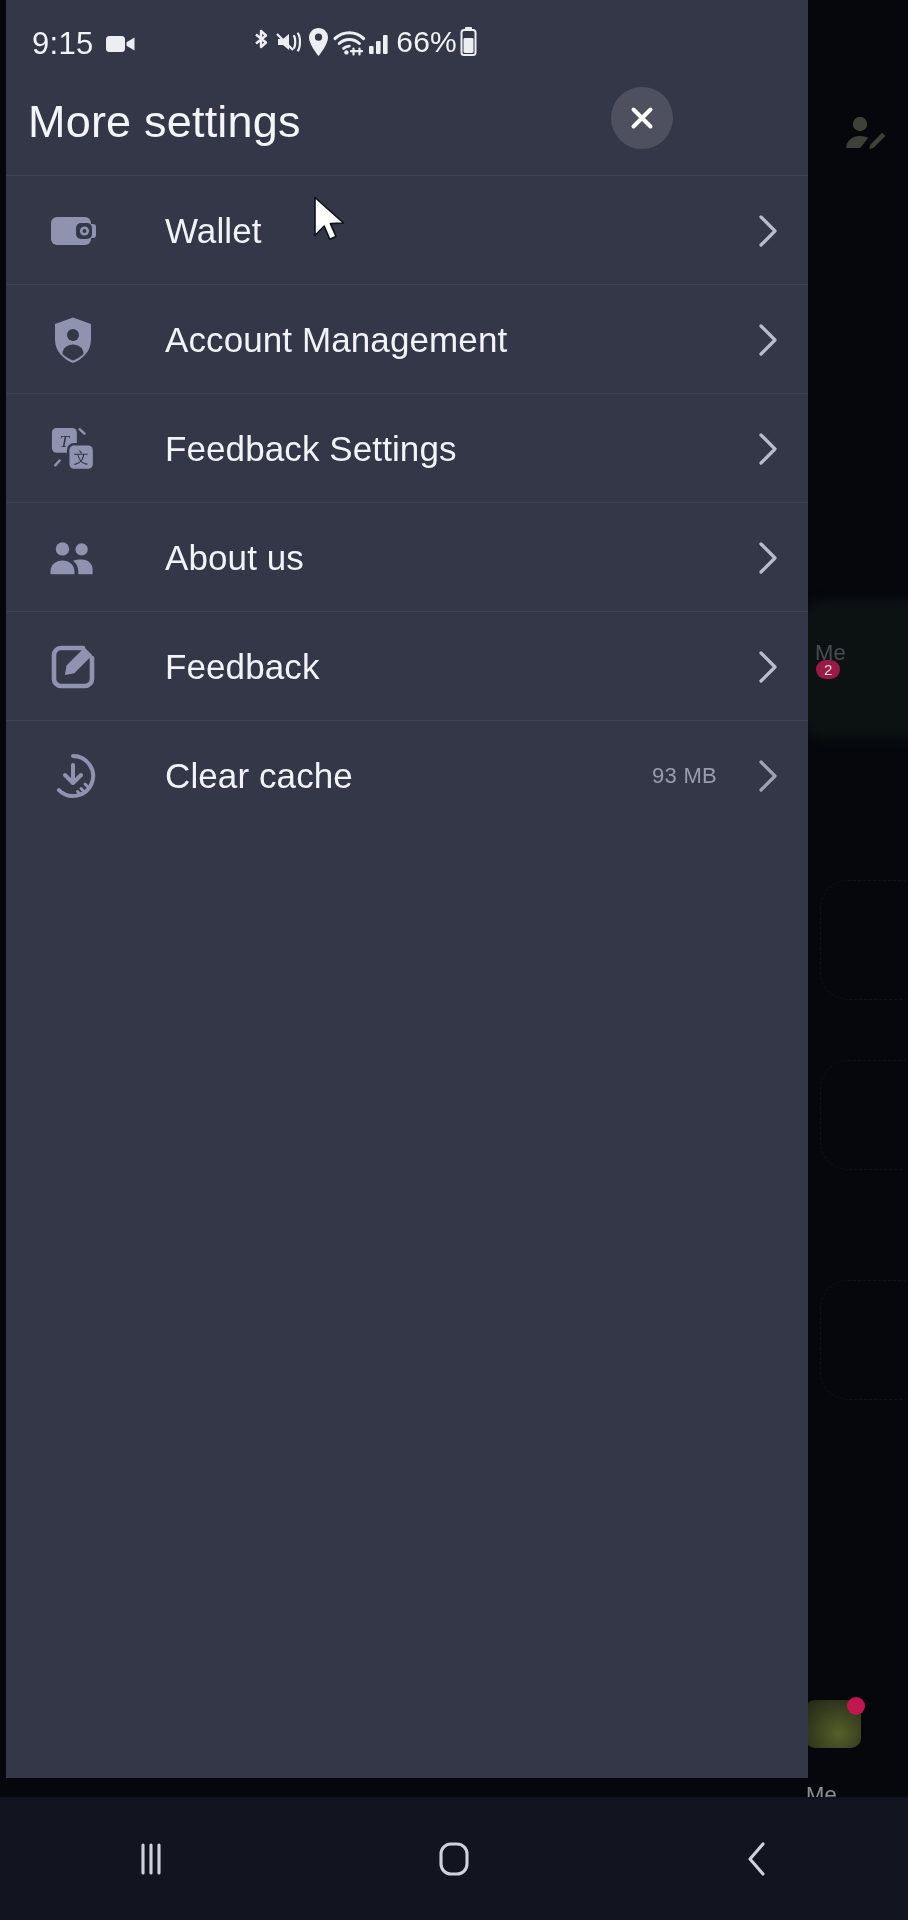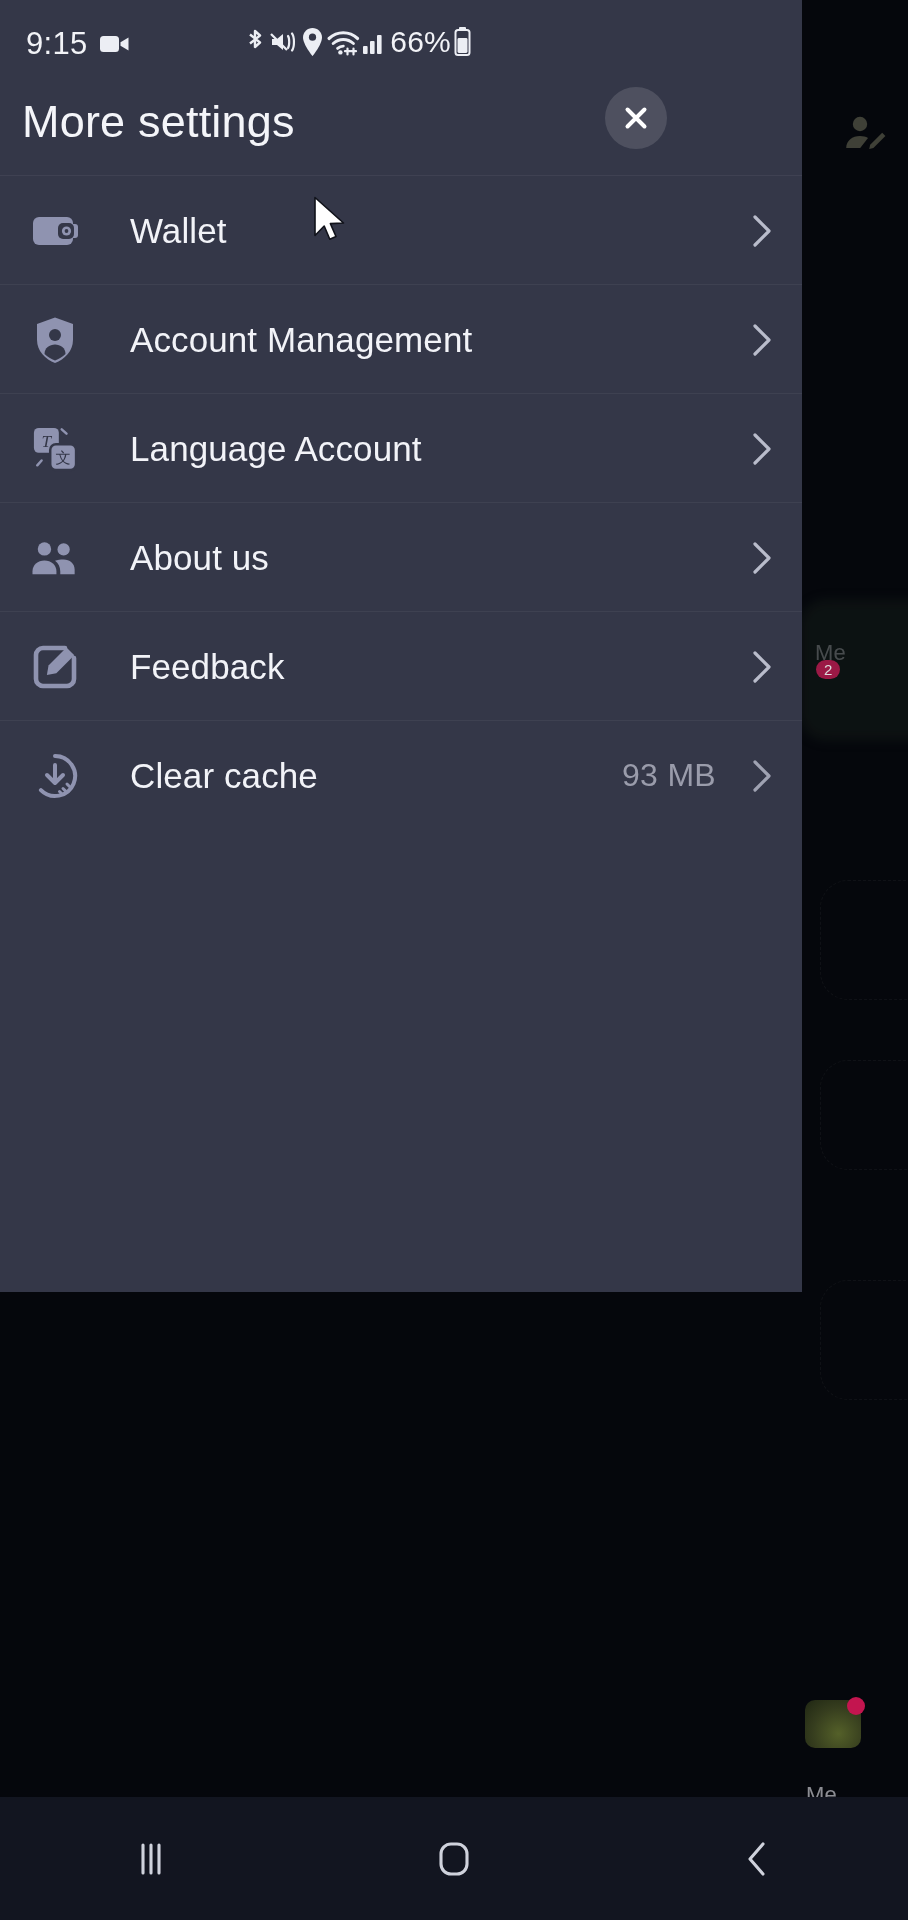--- a/index.html
+++ b/index.html
@@ -58,22 +58,22 @@
     opacity:.9;
   }
   .bg-dot {
     position:absolute;
     width:18px; height:18px; border-radius:50%;
     background:#c3154f;
   }
 
   
   #sheet {
-    position:absolute; left:0; top:0;
-    width:802px; height:1292px;
+    position:absolute; left:6px; top:0;
+    width:802px; height:1778px;
     background:#343748;
   }
 
   
   #statusbar {
     position:relative;
     height:86px;
     display:flex; align-items:center;
     color:#eceef4;
   }
@@ -115,40 +115,41 @@
     width:802px; height:1px;
     background:rgba(255,255,255,.055);
   }
 
   
   #list { position:absolute; left:0; top:176px; width:802px; }
   .row {
     position:relative;
     height:109px;
     display:flex; align-items:center;
-    padding:0 26px 0 32px;
+    padding:0 26px 0 44px;
     cursor:pointer;
+    gap:17px;
   }
   .row .ic {
     width:46px; height:46px;
     flex:0 0 46px;
     display:flex; align-items:center; justify-content:center;
     margin-right:52px;
   }
   .row .lbl {
     font-size:35px;
     color:#f2f3f8;
     letter-spacing:.1px;
     flex:1 1 auto;
     white-space:nowrap;
   }
   .row .val {
-    font-size:32px;
+    font-size:22px;
     color:#9a9cab;
-    margin-right:32px;
+    margin-right:20px;
     letter-spacing:.3px;
   }
   .row .chev {
     flex:0 0 auto;
     display:flex; align-items:center; justify-content:center;
     width:28px;
   }
   .rowsep {
     position:absolute; left:0; bottom:0;
     width:802px; height:1px;
@@ -302,21 +303,21 @@
       <div class="row">
         <span class="ic">
           <svg width="48" height="48" viewBox="0 0 48 48">
             <rect x="2" y="2" width="26" height="26" rx="5" fill="#8f93b0"></rect>
             <text x="15" y="22" text-anchor="middle" font-size="18" font-family="Liberation Serif, serif" font-style="italic" fill="#343748">T</text>
             <rect x="19" y="19" width="27" height="27" rx="6" fill="#8f93b0" stroke="#343748" stroke-width="2.6"></rect>
             <text x="32.5" y="39" text-anchor="middle" font-size="16" font-family="DejaVu Sans, sans-serif" fill="#343748">文</text>
             <path d="M31 3.5l5 4.5M5.5 41l4.5-5" stroke="#8f93b0" stroke-width="2.6" stroke-linecap="round"></path>
           </svg>
         </span>
-        <span class="lbl">Language Account</span>
+        <span class="lbl">Feedback Settings</span>
         <span class="val"></span>
         <span class="chev">
           <svg width="22" height="34" viewBox="0 0 22 34">
             <path d="M4 3l14 14L4 31" stroke="#b9bccb" stroke-width="3.2" fill="none" stroke-linecap="round" stroke-linejoin="round"></path>
           </svg>
         </span>
         <span class="rowsep"></span>
       </div>
 
       <div class="row">

